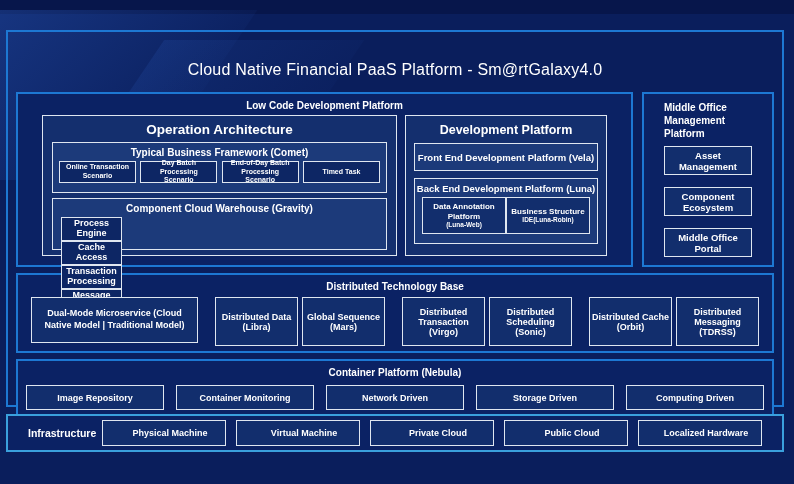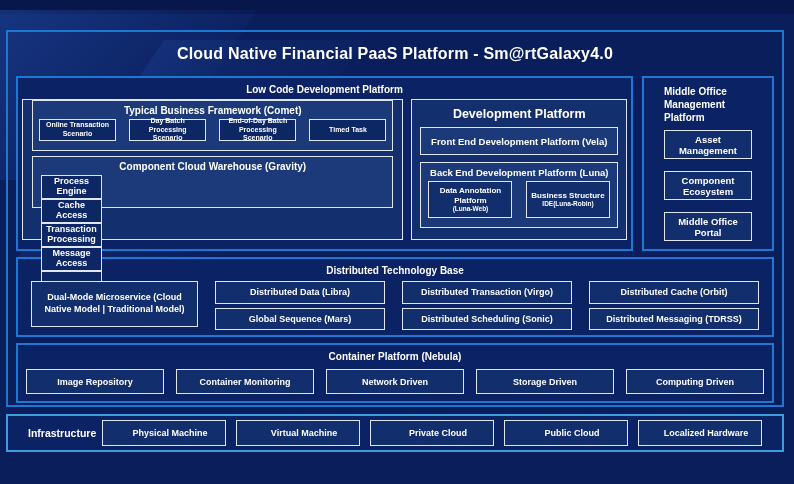--- a/index.html
+++ b/index.html
@@ -25,28 +25,28 @@
   .streak{position:absolute;background:linear-gradient(110deg,rgba(46,96,196,0.35),rgba(46,96,196,0));}
   .s1{left:-60px;top:10px;width:260px;height:170px;transform:skewX(-34deg);}
   .s2{left:90px;top:40px;width:200px;height:220px;transform:skewX(-34deg);opacity:.5;}
 
   .frame{
     position:absolute;left:6px;top:30px;width:778px;height:377px;
     border:2px solid var(--blue);background:transparent;padding:0 8px;
   }
   .title{
     height:44px;display:flex;align-items:center;justify-content:center;
-    font-size:16px;font-weight:bold;letter-spacing:.2px;
+    font-size:16px;font-weight:normal;letter-spacing:.2px;margin-top:16px;
   }
 
   .main-row{display:flex;gap:9px;height:175px;}
   .panel-blue{border:2px solid var(--blue);background:var(--panel);}
   .sec-label{font-size:10px;font-weight:bold;text-align:center;padding:6px 0 4px;}
 
-  .lowcode{flex:1;padding:0 4px;}
+  .lowcode{flex:1;padding:0 24px;}
   .lowcode-row{display:flex;gap:8px;height:141px;}
 
   .whitebox{border:1px solid var(--wb);}
   .op{flex:1.83;background:var(--panel2);padding:0 9px;}
   .op-title{font-size:13.5px;font-weight:bold;text-align:center;padding:6px 0 5px;}
   .subpanel{background:var(--sub);}
   .sub-title{font-size:10px;font-weight:bold;text-align:center;padding:4px 0 3px;}
   .comet{height:51px;margin-bottom:5px;}
   .comet-row{display:flex;justify-content:space-between;padding:0 6px;}
   .cbox{width:77px;height:22px;background:var(--box);display:flex;align-items:center;justify-content:center;
@@ -69,21 +69,21 @@
 
   .midoffice{width:132px;padding:0 20px;}
   .mo-label{font-size:10px;font-weight:bold;line-height:1.3;padding:7px 0 6px;}
   .mo-box{height:29px;background:var(--box2);display:flex;align-items:center;justify-content:center;
           font-size:9.5px;font-weight:bold;text-align:center;margin-bottom:12px;}
 
   .distributed{margin-top:6px;height:80px;padding:0 13px;}
   .dist-row{display:flex;justify-content:space-between;margin-top:1px;}
   .feature{width:167px;height:46px;background:var(--box2);display:flex;align-items:center;justify-content:center;
            text-align:center;font-size:9px;font-weight:bold;line-height:1.3;padding:0 8px;}
-  .dist-col{width:170px;height:49px;display:flex;flex-direction:column;gap:4px;}
+  .dist-col{width:170px;height:49px;display:flex;flex-direction:row;gap:4px;}
   .dbox{flex:1;background:var(--box2);display:flex;align-items:center;justify-content:center;
         font-size:9px;font-weight:bold;text-align:center;}
 
   .containerp{margin-top:6px;height:60px;padding:0 8px;}
   .cp-row{display:flex;gap:12px;margin-top:3px;}
   .cpbox{flex:1;height:25px;background:var(--box2);display:flex;align-items:center;justify-content:center;
          font-size:9px;font-weight:bold;text-align:center;}
 
   .infra{
     position:absolute;left:6px;top:414px;width:778px;height:38px;
@@ -105,20 +105,21 @@
 
   <div class="title">Cloud Native Financial PaaS Platform - Sm@rtGalaxy4.0</div>
 
   <div class="main-row">
 
     <section class="panel-blue lowcode">
       <div class="sec-label">Low Code Development Platform</div>
       <div class="lowcode-row">
 
         <section class="whitebox op">
+          <div class="op-title">Operation Architecture</div>
 
           <div class="whitebox subpanel comet">
             <div class="sub-title">Typical Business Framework (Comet)</div>
             <div class="comet-row">
               <div class="whitebox cbox">Online Transaction Scenario</div>
               <div class="whitebox cbox">Day Batch Processing Scenario</div>
               <div class="whitebox cbox">End-of-Day Batch Processing Scenario</div>
               <div class="whitebox cbox">Timed Task</div>
             </div>
           </div>

